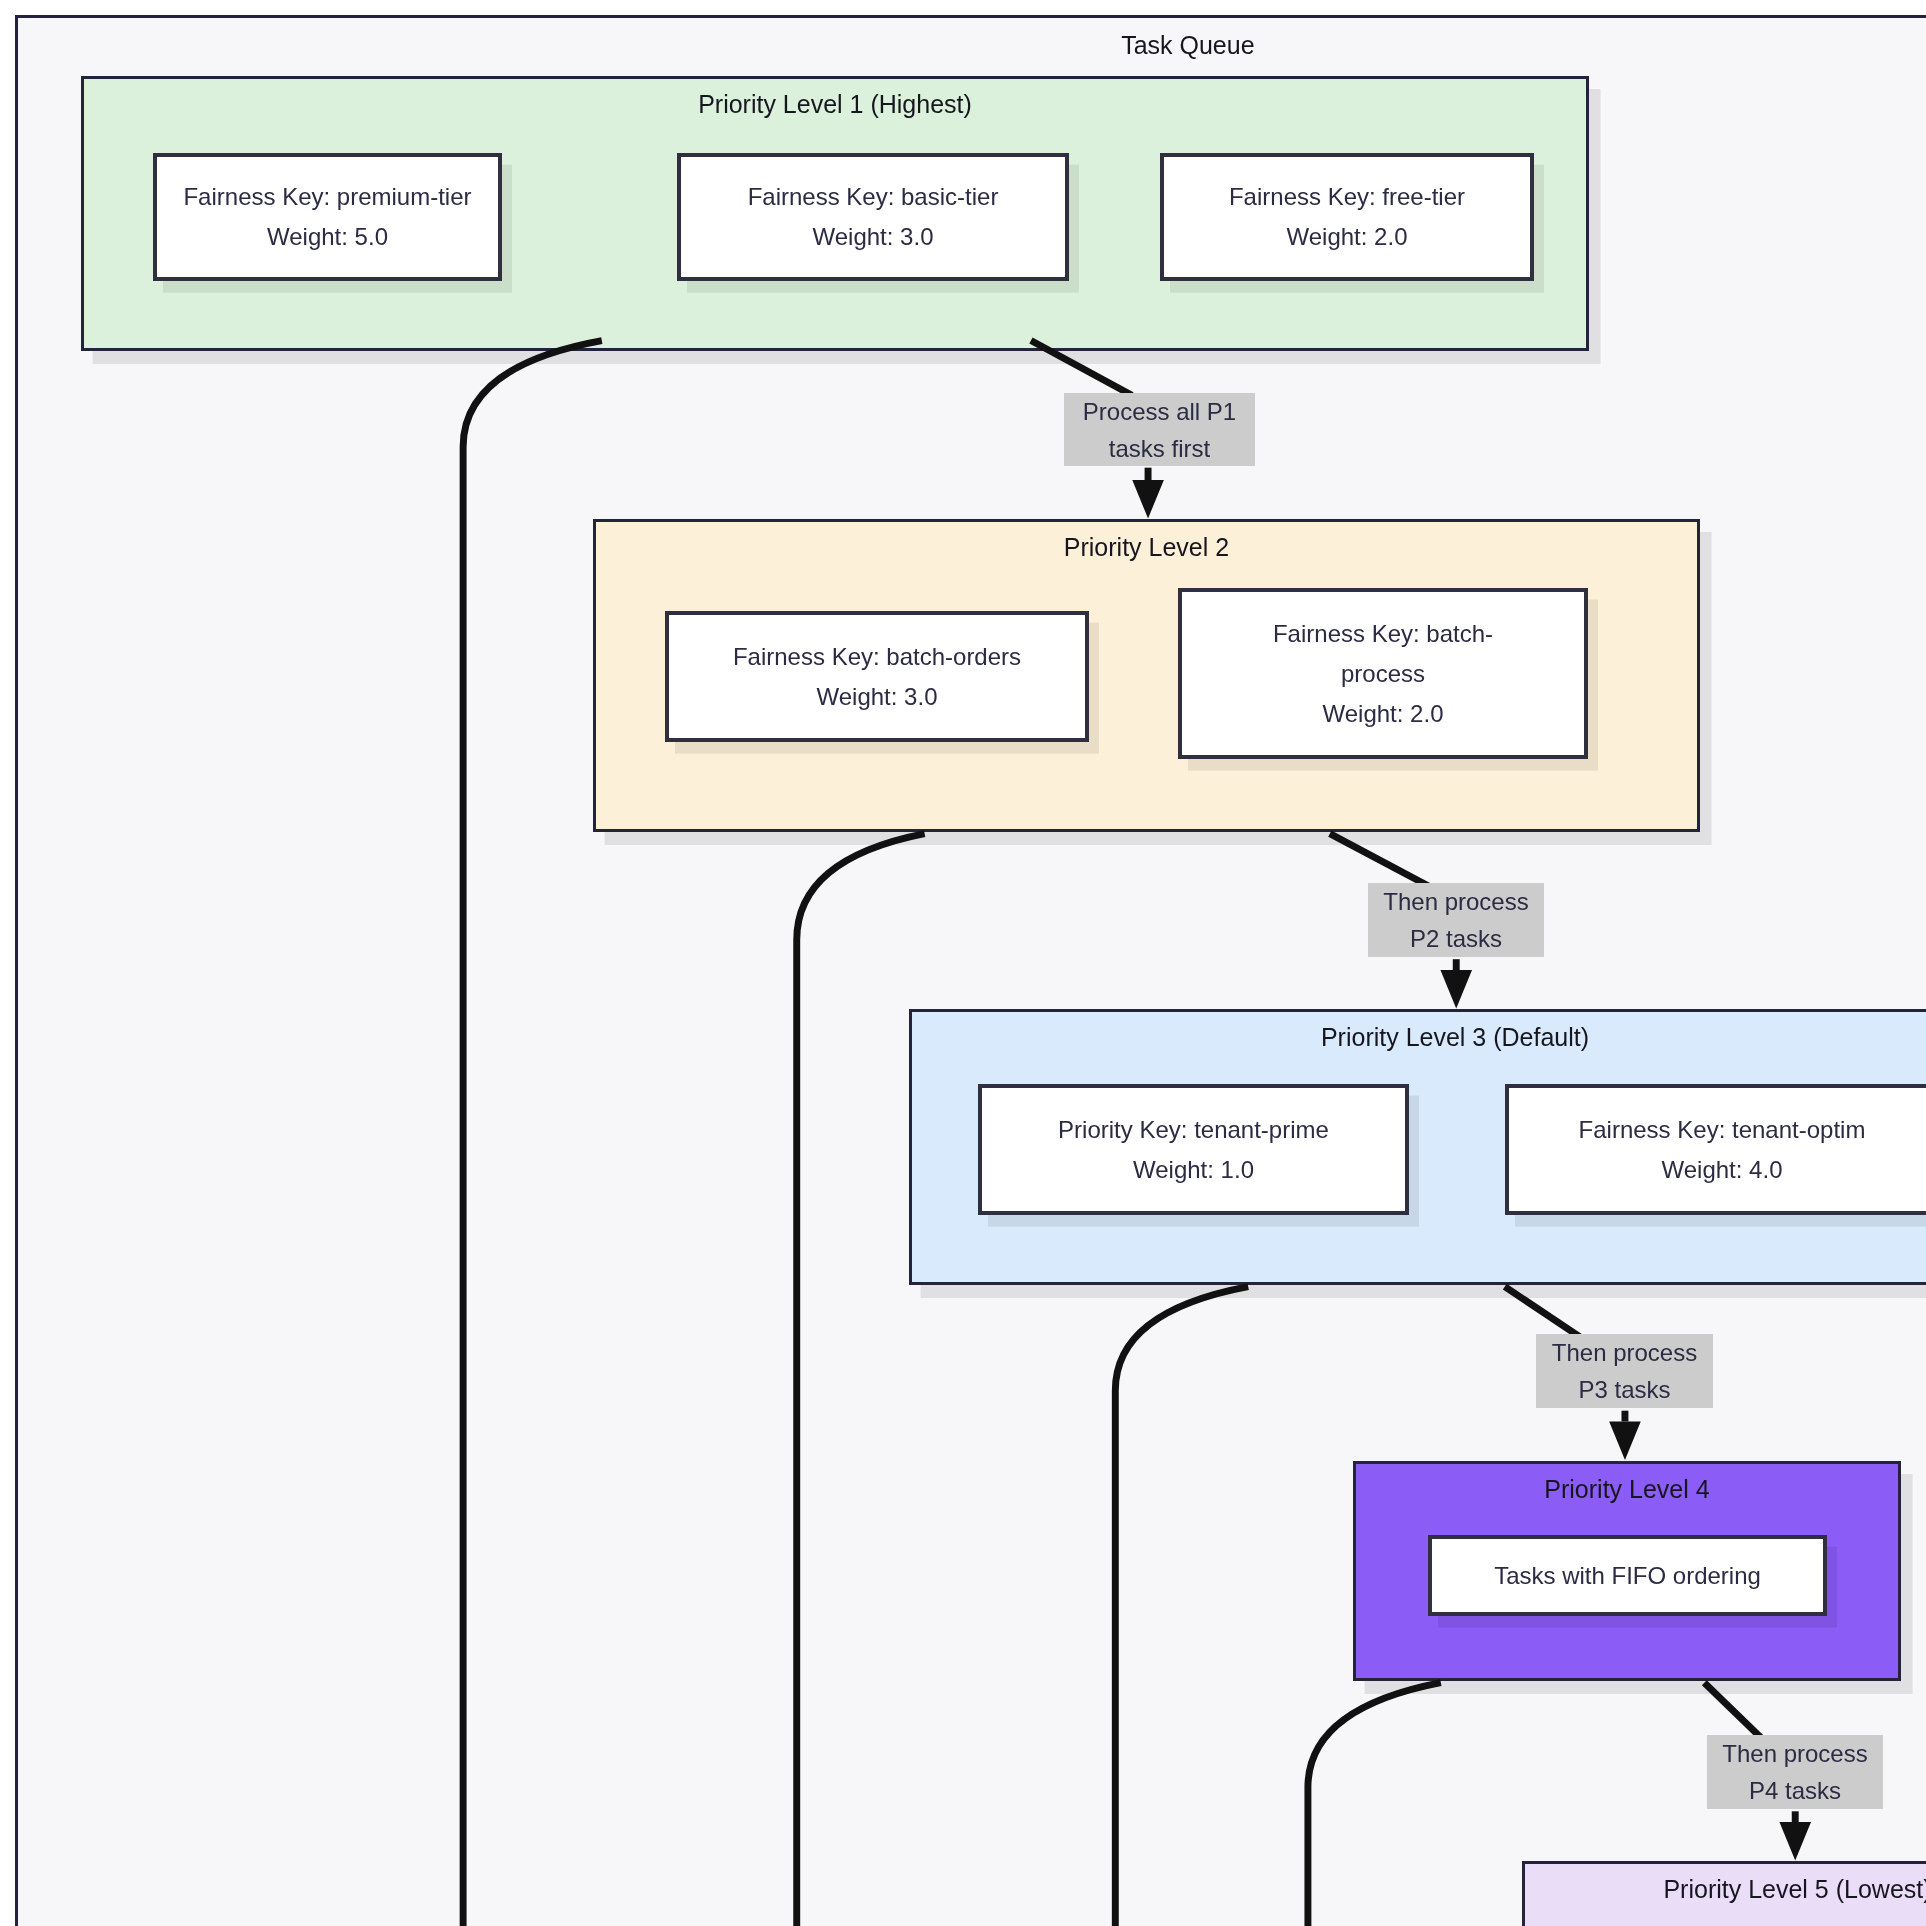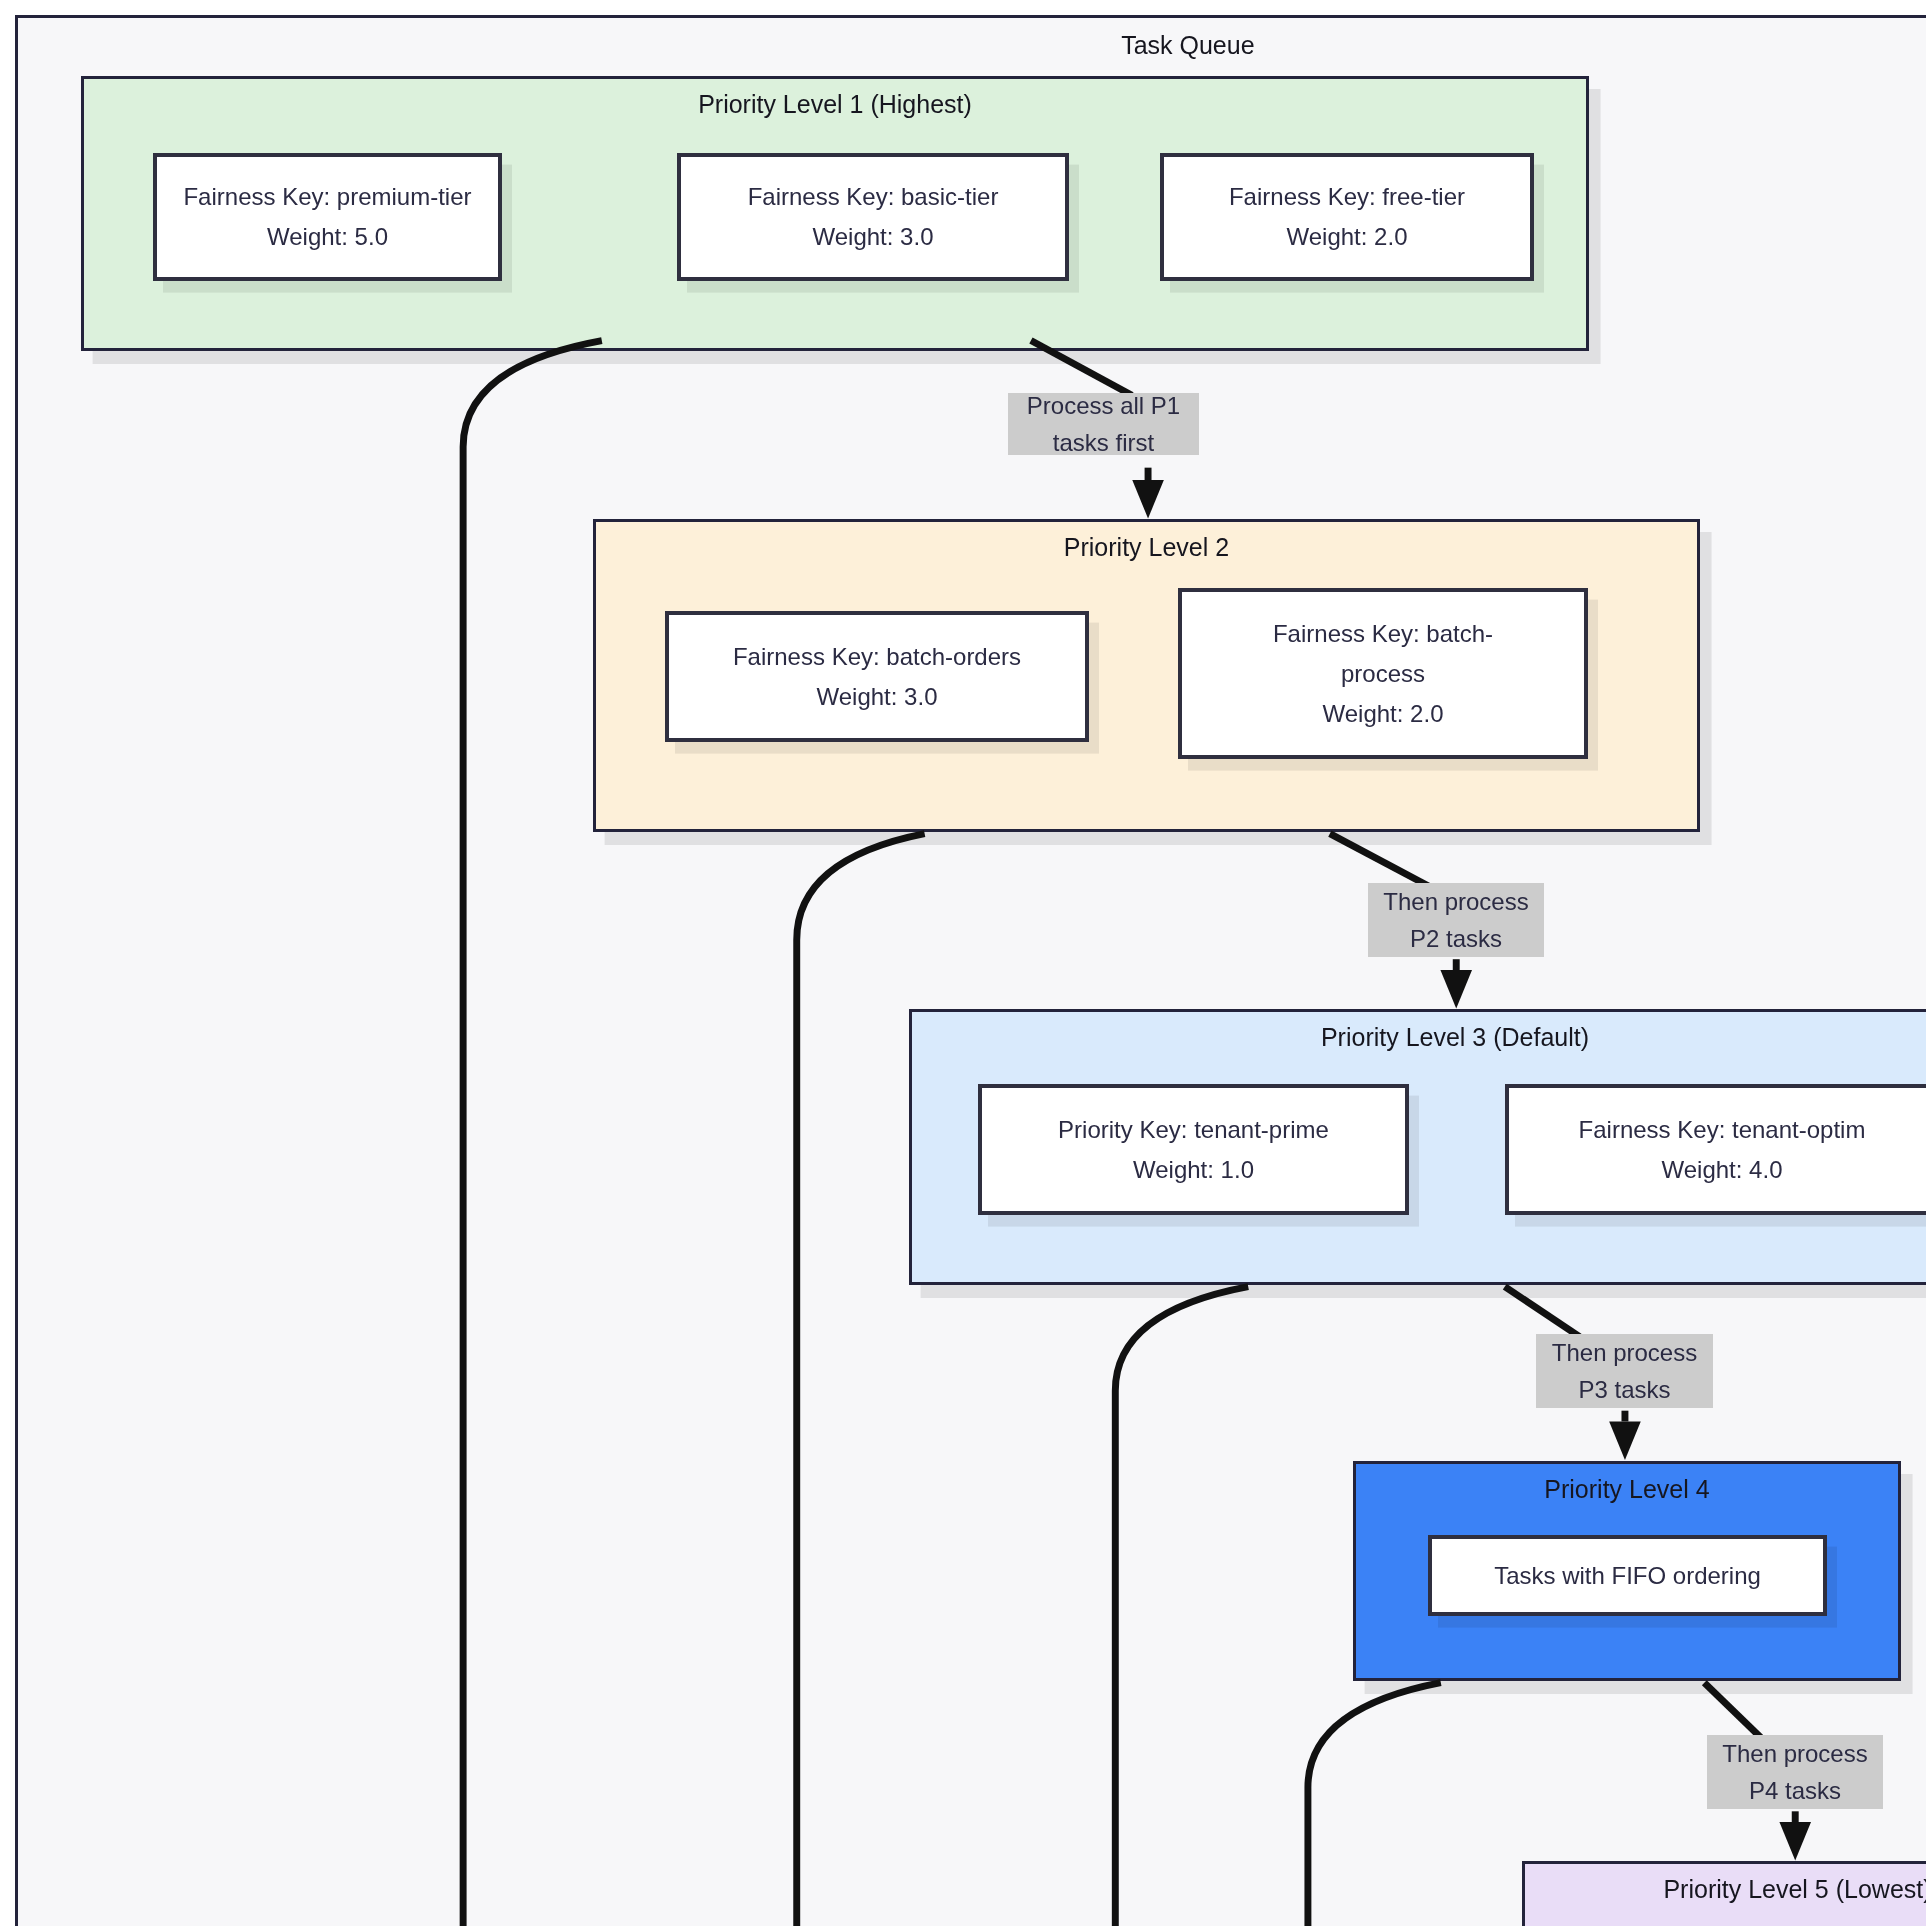--- a/index.html
+++ b/index.html
@@ -47,21 +47,21 @@
     left: 0; top: 10.8px;
     width: 100%;
     text-align: center;
     font-size: 25px;
     line-height: 28.5px;
     color: #16161f;
   }
   .p1 { background: #dcf1dc; }
   .p2 { background: #fdf0d9; }
   .p3 { background: #d9eafc; }
-  .p4 { background: #3b82f6; padding-left: 14px; }
+  .p4 { background: #8b5cf6; padding-left: 14px; }
   .p5 { background: #e9ddf7; }
   
   .node {
     position: absolute;
     background: #ffffff;
     border: 4.2px solid #2f2f3f;
     box-sizing: border-box;
     box-shadow: 10px 11.6px 0 rgba(0,0,0,0.08);
     display: flex;
     flex-direction: column;
@@ -179,21 +179,21 @@
       <path d="M 2400 2164 Q 2068 2230 2068 2440 L 2068 5656" marker-end="url(#ah)"></path>
 
       <path d="M 3240 3340 Q 2895 3405 2895 3610 L 2895 5545 Q 2895 5615 2838 5648 L 2748 5693" marker-end="url(#ah)"></path>
 
       <path d="M 3740 4368 Q 3395 4435 3395 4640 L 3395 5560 Q 3395 5620 3336 5648 L 2815 5778" marker-end="url(#ah)"></path>
 
       <path d="M 4664 5414 L 4664 5565 Q 4664 5630 4600 5656 L 2812 5870" marker-end="url(#ah)"></path>
     </g>
   </svg>
 
-  <div class="edge-label" style="left:1008px; top:393px; width:191px; height:62px;">
+  <div class="edge-label" style="left:1064px; top:393px; width:191px; height:73px;">
     <span>Process all P1</span>
     <span>tasks first</span>
   </div>
   <div class="edge-label" style="left:1368px; top:883px; width:176px; height:74px;">
     <span>Then process</span>
     <span>P2 tasks</span>
   </div>
   <div class="edge-label" style="left:1536px; top:1334px; width:177px; height:74px;">
     <span>Then process</span>
     <span>P3 tasks</span>

